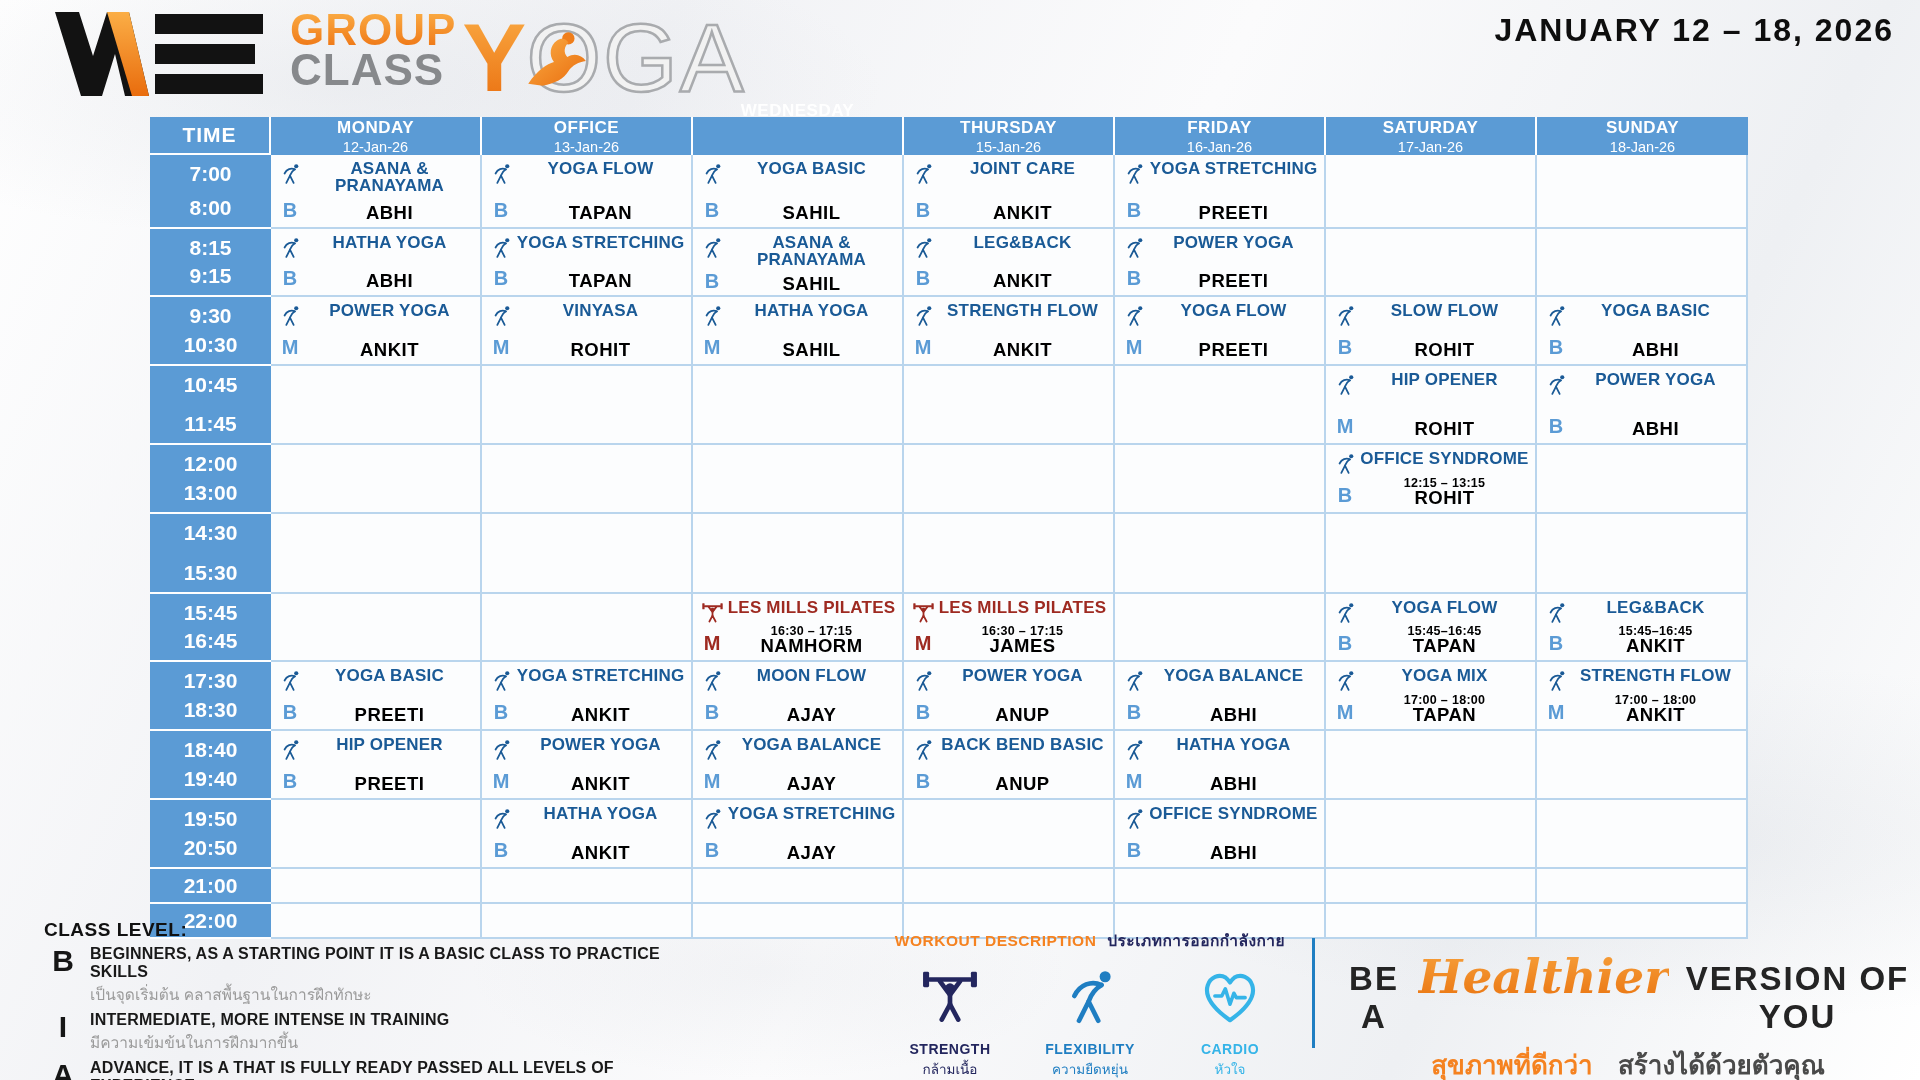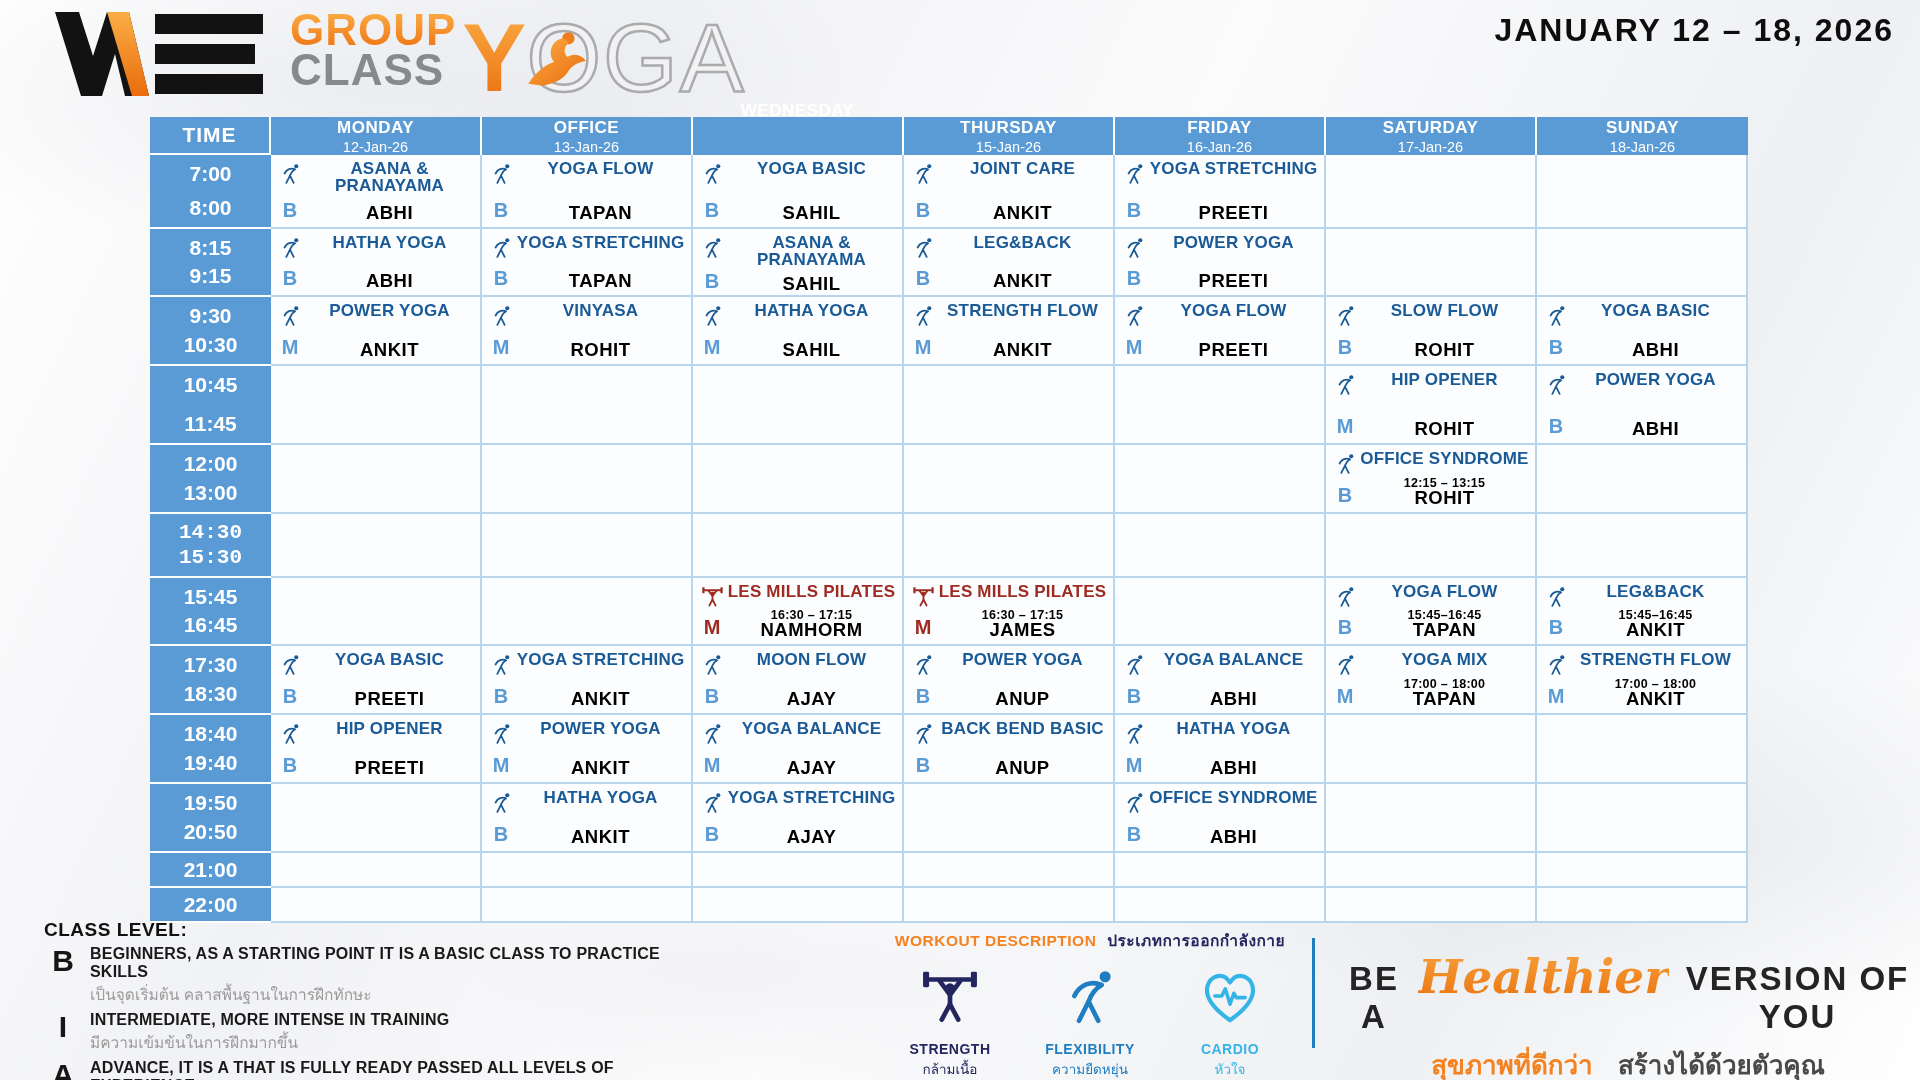--- a/index.html
+++ b/index.html
@@ -597,21 +597,21 @@
           <div class="cell-bottom">
             <div class="clvl">B</div>
             <div class="cnames">
               <div class="cnote">12:15 – 13:15</div>
               <div class="cname">ROHIT</div>
             </div>
           </div>
         </div>
         <div class="dcell"></div>
       </div>
-      <div class="trow" style="height: 64px; font-family: Liberation Mono, monospace;">
+      <div class="trow" style="height: 80px;">
         <div class="tcell">
           <div>14:30</div>
           <div>15:30</div>
         </div>
         <div class="dcell"></div>
         <div class="dcell"></div>
         <div class="dcell"></div>
         <div class="dcell"></div>
         <div class="dcell"></div>
         <div class="dcell"></div>

